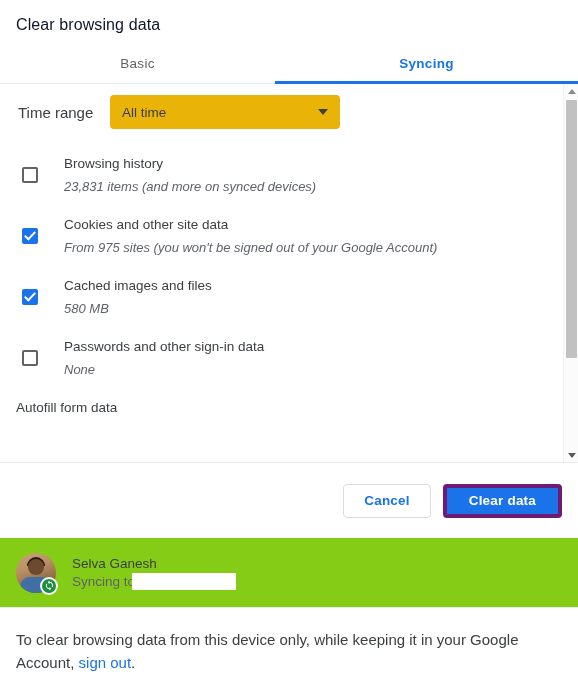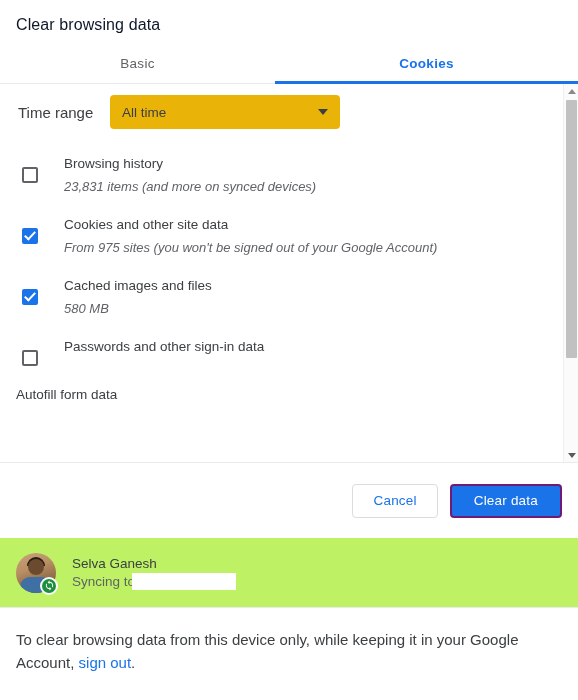--- a/index.html
+++ b/index.html
@@ -56,26 +56,26 @@
   .sb-arrow.down { bottom: 0; }
   .sb-arrow .tri { width: 0; height: 0; border-left: 4px solid transparent; border-right: 4px solid transparent; }
   .sb-arrow.up .tri { border-bottom: 5px solid #8a8a8a; }
   .sb-arrow.down .tri { border-top: 5px solid #5a5a5a; }
   .sb-thumb { position: absolute; left: 2px; top: 16px; width: 11px; height: 258px; background: #c1c1c1; border-radius: 1px; }
 
   
   .actions { height: 76px; display: flex; align-items: center; justify-content: flex-end;
              gap: 12px; padding: 0 16px; border-top: 1px solid #e8eaed; background: #fff; }
   .btn { height: 34px; border-radius: 4px; font-size: 13.5px; display: flex; align-items: center;
-         justify-content: center; cursor: pointer; user-select: none; font-weight: normal; letter-spacing: .2px; }
+         justify-content: center; cursor: pointer; user-select: none; font-weight: bold; letter-spacing: .2px; }
   .btn.secondary { background: #fff; color: #1a73e8; border: 1px solid #dadce0; padding: 0 20px; }
-  .btn.primary { background: #1a73e8; color: #fff; border: 2px solid #701a75; padding: 0 22px; }
-
-  
-  .sync { height: 70px; background: #bef264; display: flex; align-items: center; padding: 0 16px;
+  .btn.primary { background: #1a73e8; color: #fff; border: 4px solid #701a75; padding: 0 22px; }
+
+  
+  .sync { height: 70px; background: #84cc16; display: flex; align-items: center; padding: 0 16px;
           border-bottom: 1px solid #e8eaed; }
   .avatar-wrap { position: relative; width: 40px; height: 40px; margin-right: 16px; flex: 0 0 auto; }
   .avatar { width: 40px; height: 40px; border-radius: 50%; overflow: hidden; position: relative;
             background: linear-gradient(160deg,#caa27a 0%,#b98f64 38%,#8e6a46 70%,#6d4f33 100%); }
   .avatar .face { position: absolute; left: 12px; top: 6px; width: 16px; height: 16px; border-radius: 50%;
                   background: #6b4a2f; }
   .avatar .hair { position: absolute; left: 11px; top: 4px; width: 18px; height: 9px;
                   border-radius: 9px 9px 0 0; background: #241a12; }
   .avatar .shirt { position: absolute; left: 4px; bottom: 0; width: 32px; height: 16px;
                    border-radius: 10px 10px 0 0; background: #3f6fa3; }
@@ -98,21 +98,21 @@
 
   <div class="header">
     <div class="title">Clear browsing data</div>
   </div>
 
   <div class="tabs">
     <div class="tab basic">
       <span>Basic</span>
     </div>
     <div class="tab advanced">
-      <span>Cookies</span>
+      <span>Syncing</span>
     </div>
     <div class="tab-underline"></div>
   </div>
 
   <div class="body-wrap">
     <div class="body">
 
       <div class="timerow">
         <div class="label">Time range</div>
         <div class="select">
@@ -145,20 +145,21 @@
           <span class="item-text">
             <span class="item-title">Cached images and files</span>
             <span class="item-sub">580 MB</span>
           </span>
         </div>
 
         <div class="item">
           <span class="cb off"></span>
           <span class="item-text">
             <span class="item-title">Passwords and other sign-in data</span>
+            <span class="item-sub">None</span>
           </span>
         </div>
 
         <div class="item">
 
           <span class="item-text">
             <span class="item-title">Autofill form data</span>
           </span>
         </div>
 

